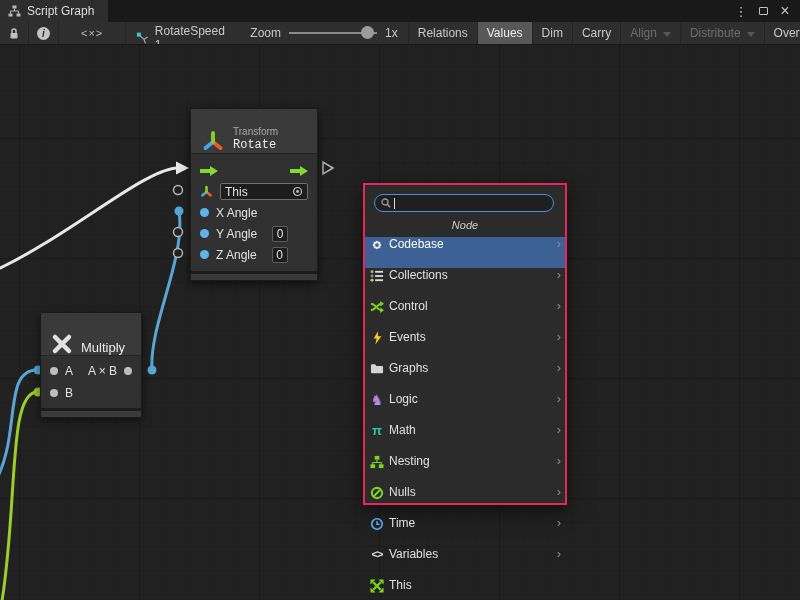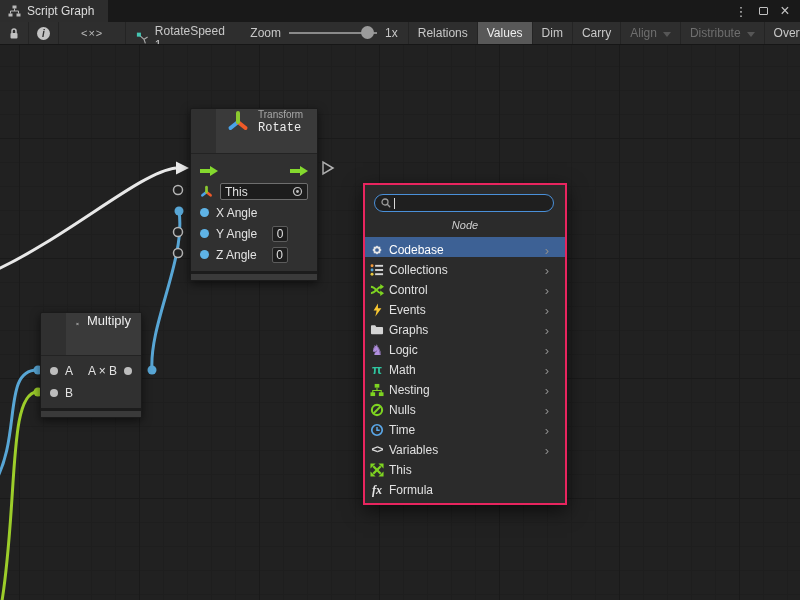--- a/index.html
+++ b/index.html
@@ -46,21 +46,21 @@
       linear-gradient(180deg,#1a1a1a 1px,transparent 1px),
       linear-gradient(90deg,#1e1e1e 1px,transparent 1px),
       linear-gradient(180deg,#1e1e1e 1px,transparent 1px);
     background-size:120px 120px,120px 120px,24px 24px,24px 24px;
     background-position:19px 0,0 93px,19px 0,0 21px; }
   .wires { position:absolute; inset:0; width:800px; height:555px; }
 
   
   .node { position:absolute; border:1px solid #1a1a1a; border-radius:2px;
     box-shadow:0 3px 10px rgba(0,0,0,.55); background:#303030; }
-  .node-header { background:#3a3a3a; display:flex; align-items:flex-start; gap:8px; padding:0 10px;margin-left:25px; }
+  .node-header { background:#3a3a3a; display:flex; align-items:flex-end; gap:8px; padding:0 10px; }
   .node-body { background:#303030; border-top:1px solid #232323; padding:6px 0; }
   .node-footer { background:#3a3a3a; height:9px; border-top:3px solid #1c1c1c; }
   .prow { height:21px; display:flex; align-items:center; padding:0 9px; gap:7px;
     color:#e2e2e2; font-size:12px; }
   .pdot { width:9px; height:9px; border-radius:50%; flex:0 0 auto; }
   .pdot.blue { background:#5fb3e6; }
   .pdot.gray { background:#bdbdbd; width:8px; height:8px; }
   .vfield { background:#1d1d1d; border:1px solid #6e6e6e; border-radius:2px; color:#e0e0e0;
     font-size:12px; display:flex; align-items:center; }
   .this-field { flex:1; height:17px; padding:0 4px; justify-content:space-between; }
@@ -77,21 +77,21 @@
 
   
   .finder { position:absolute; left:363px; top:138px; width:204px; height:322px;
     background:#2b2b2b; border:2px solid #e8255f; box-shadow:0 6px 18px rgba(0,0,0,.6); z-index:30; }
   .search-wrap { margin:9px 11px 4px 9px; }
   .search-box { height:18px; background:#1f1f1f; border:1px solid #4a90d9; border-radius:9px;
     display:flex; align-items:center; padding:0 6px; gap:3px; }
   .caret { width:1px; height:11px; background:#d8d8d8; }
   .finder-header { text-align:center; color:#cfcfcf; font-size:11px; margin:7px 0 6px;font-style:italic; }
   .flist { }
-  .fitem { height:20px; display:flex; align-items:flex-end; gap:4px; padding:0 12px 0 4px;
+  .fitem { height:31px; display:flex; align-items:flex-start; gap:4px; padding:0 0 0 4px;
     color:#e0e0e0; font-size:12px; }
   .fitem.selected { background:#3d6195; color:#fff; }
   .ficon { width:16px; height:15px; display:flex; align-items:center; justify-content:center; flex:0 0 auto; }
   .fchev { margin-left:auto; color:#8d8d8d; font-size:13px; padding-right:4px; line-height:1; }
   .glyph-knight { color:#b28fe0; font-size:14px; line-height:1; }
   .glyph-pi { color:#2fc6a0; font-size:13px; font-weight:bold; line-height:1; }
   .glyph-var { color:#e0e0e0; font-size:11px; font-weight:bold; letter-spacing:-1px; line-height:1; }
   .glyph-fx { color:#e6e6e6; font-size:12px; line-height:1; font-style:italic; font-family:"Liberation Serif","DejaVu Serif",serif; font-weight:bold;margin-top:6px; }
 </style>
 </head>

